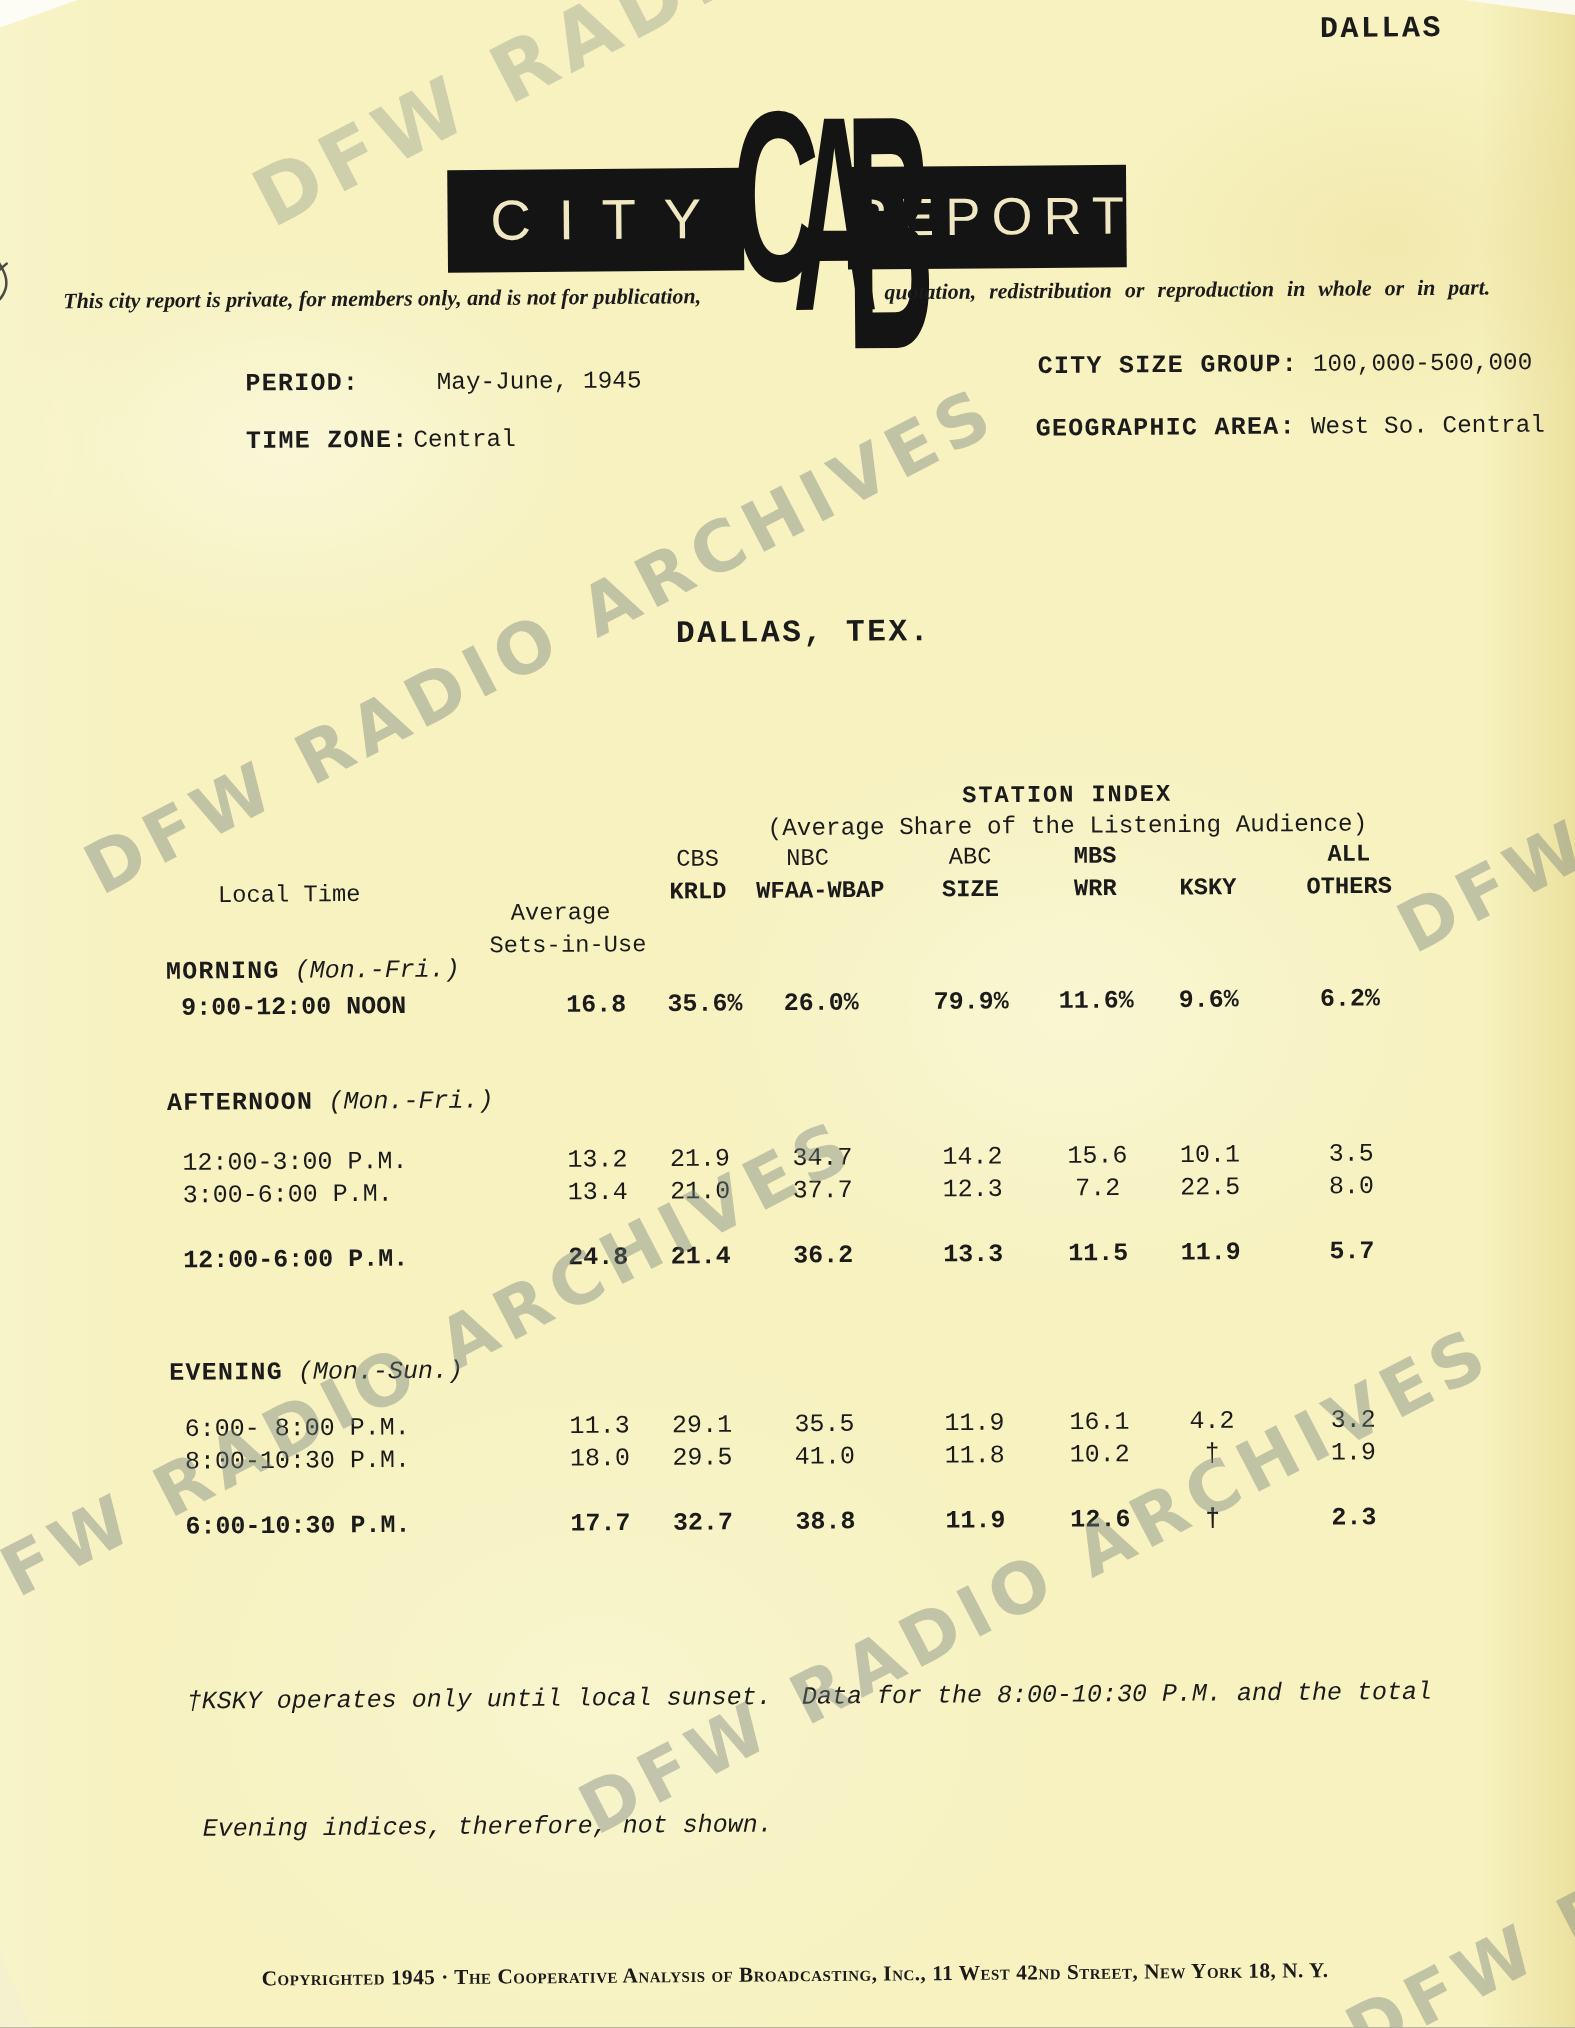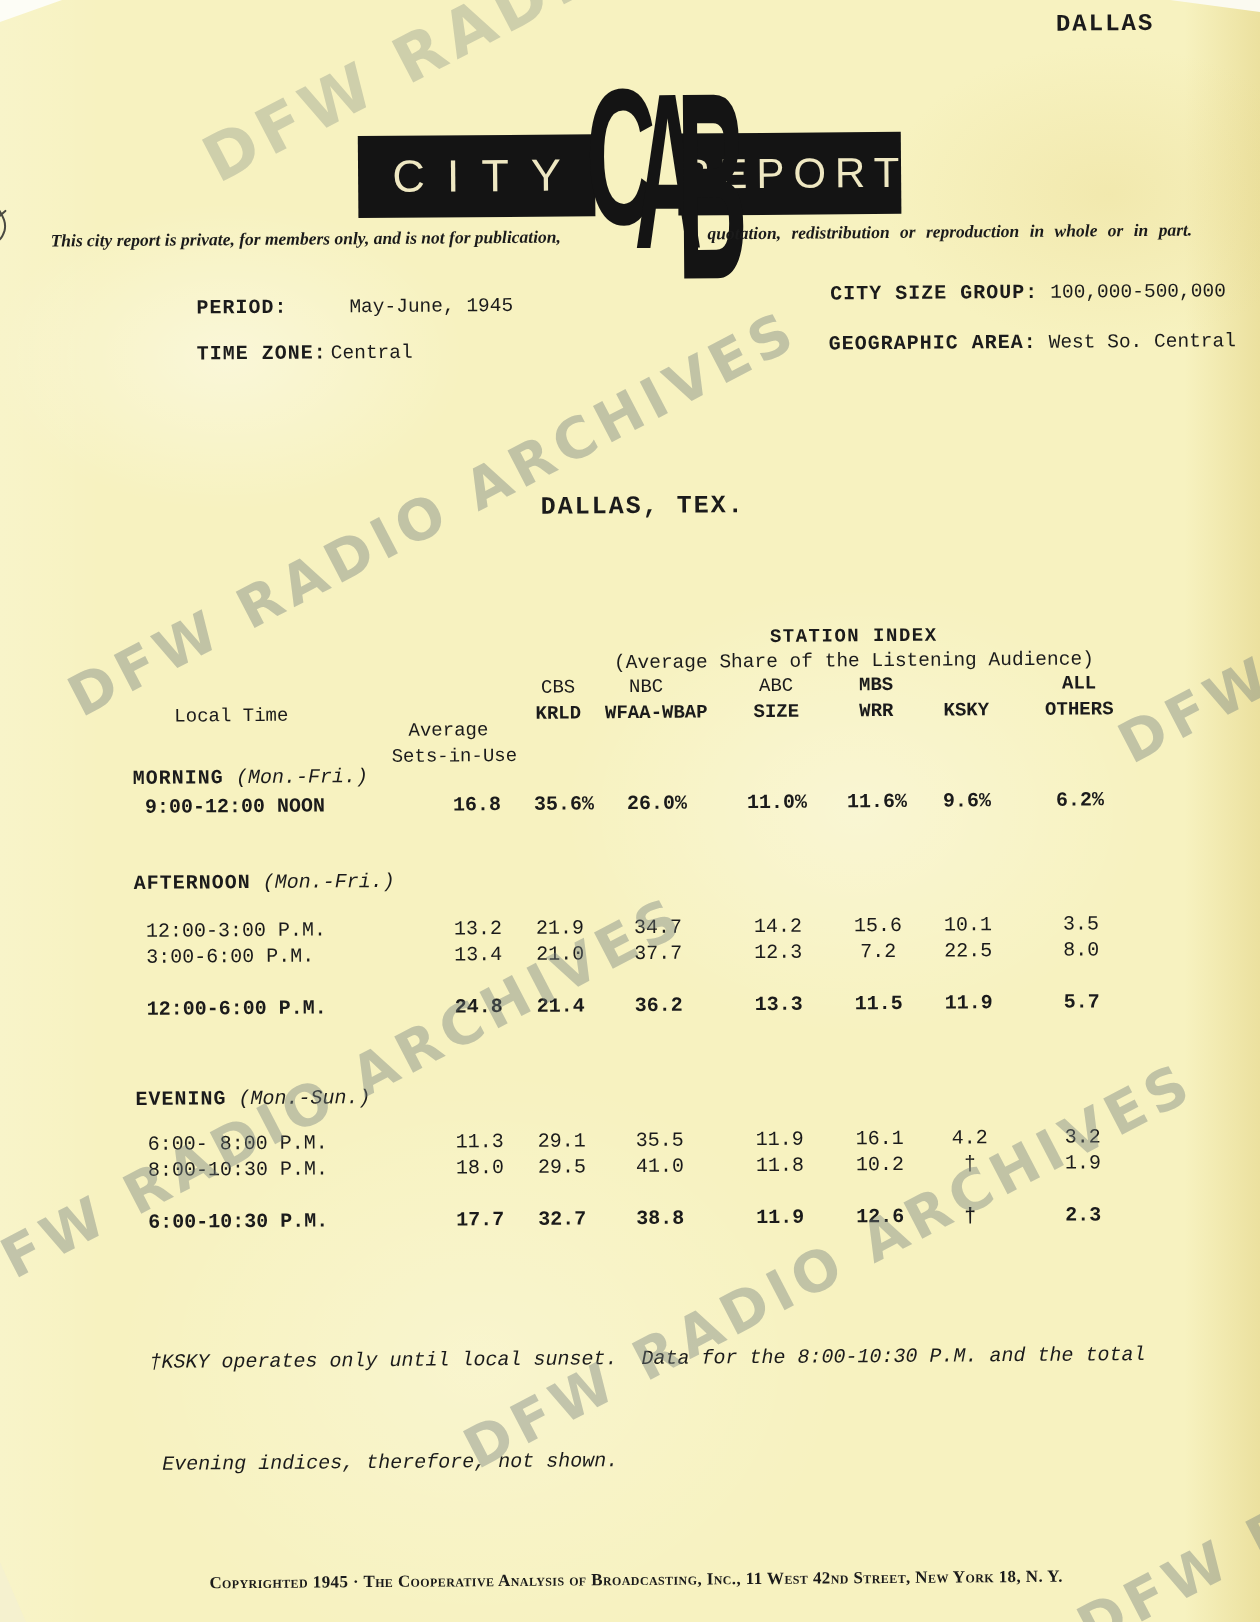--- a/index.html
+++ b/index.html
@@ -146,21 +146,21 @@
       <div class="b">OTHERS</div>
     </div>
 
     <div class="srow" style="top:763px"><span class="sec">MORNING</span> <span class="days">(Mon.-Fri.)</span></div>
 
     <div class="trow bold" style="top:793px">
       <div>9:00-12:00 NOON</div>
       <div>16.8</div>
       <div>35.6%</div>
       <div>26.0%</div>
-      <div>11.0%</div>
+      <div>79.9%</div>
       <div>11.6%</div>
       <div>9.6%</div>
       <div>6.2%</div>
     </div>
 
     <div class="srow" style="top:868px"><span class="sec">AFTERNOON</span> <span class="days">(Mon.-Fri.)</span></div>
 
     <div class="trow" style="top:917px">
       <div>12:00-3:00 P.M.</div>
       <div>13.2</div>

